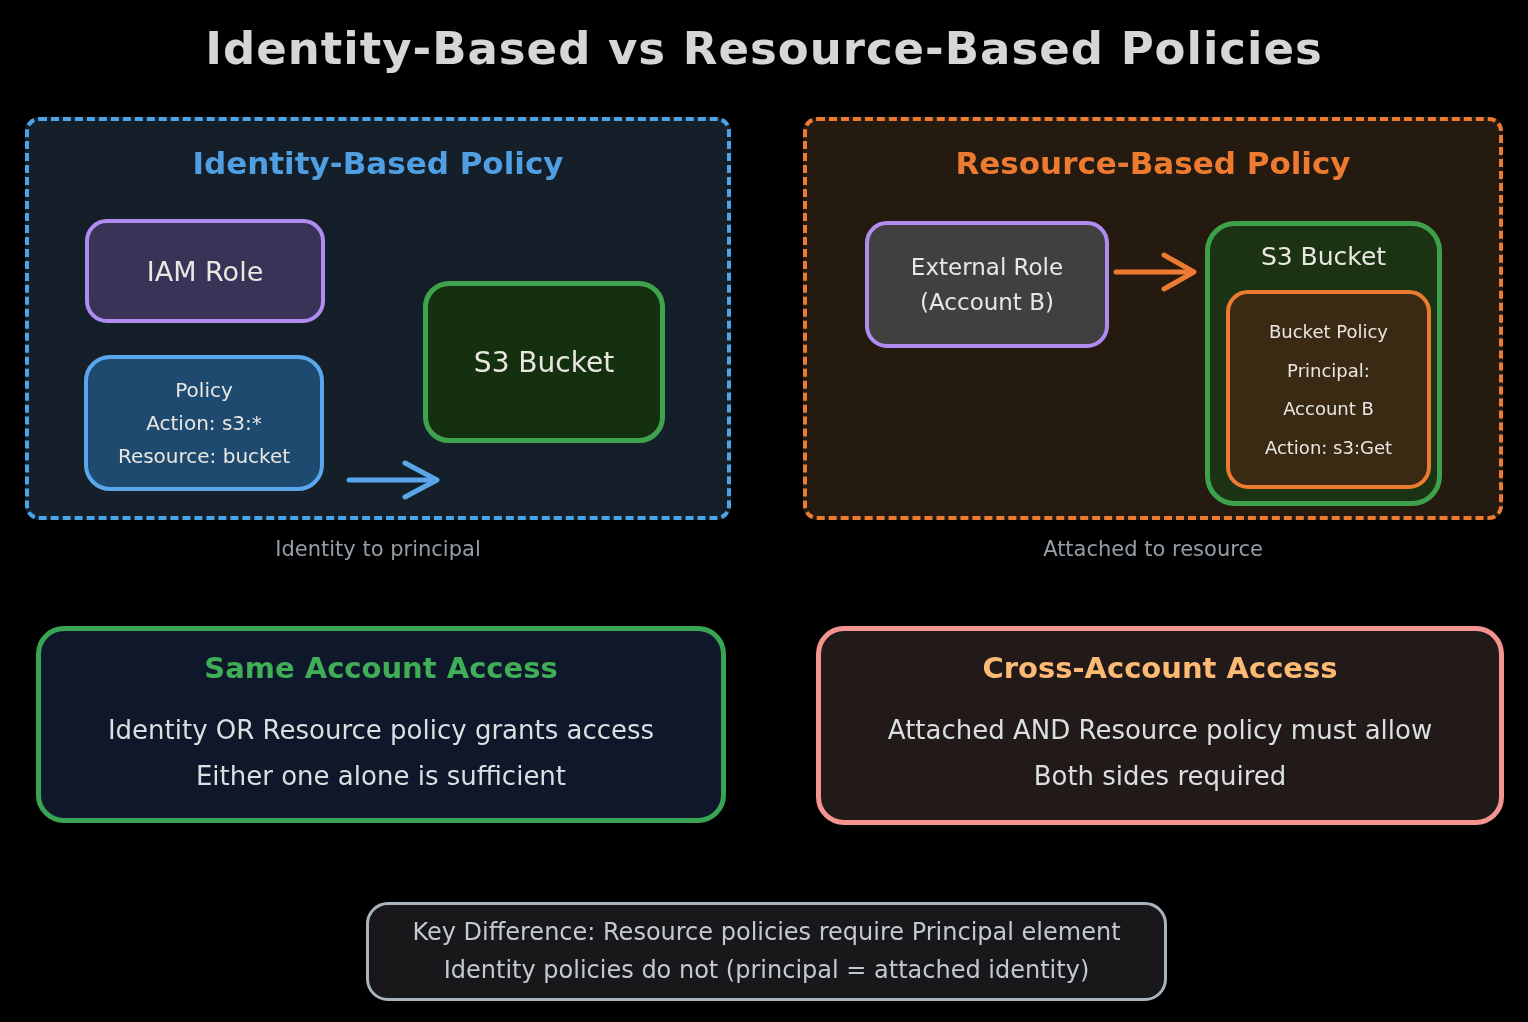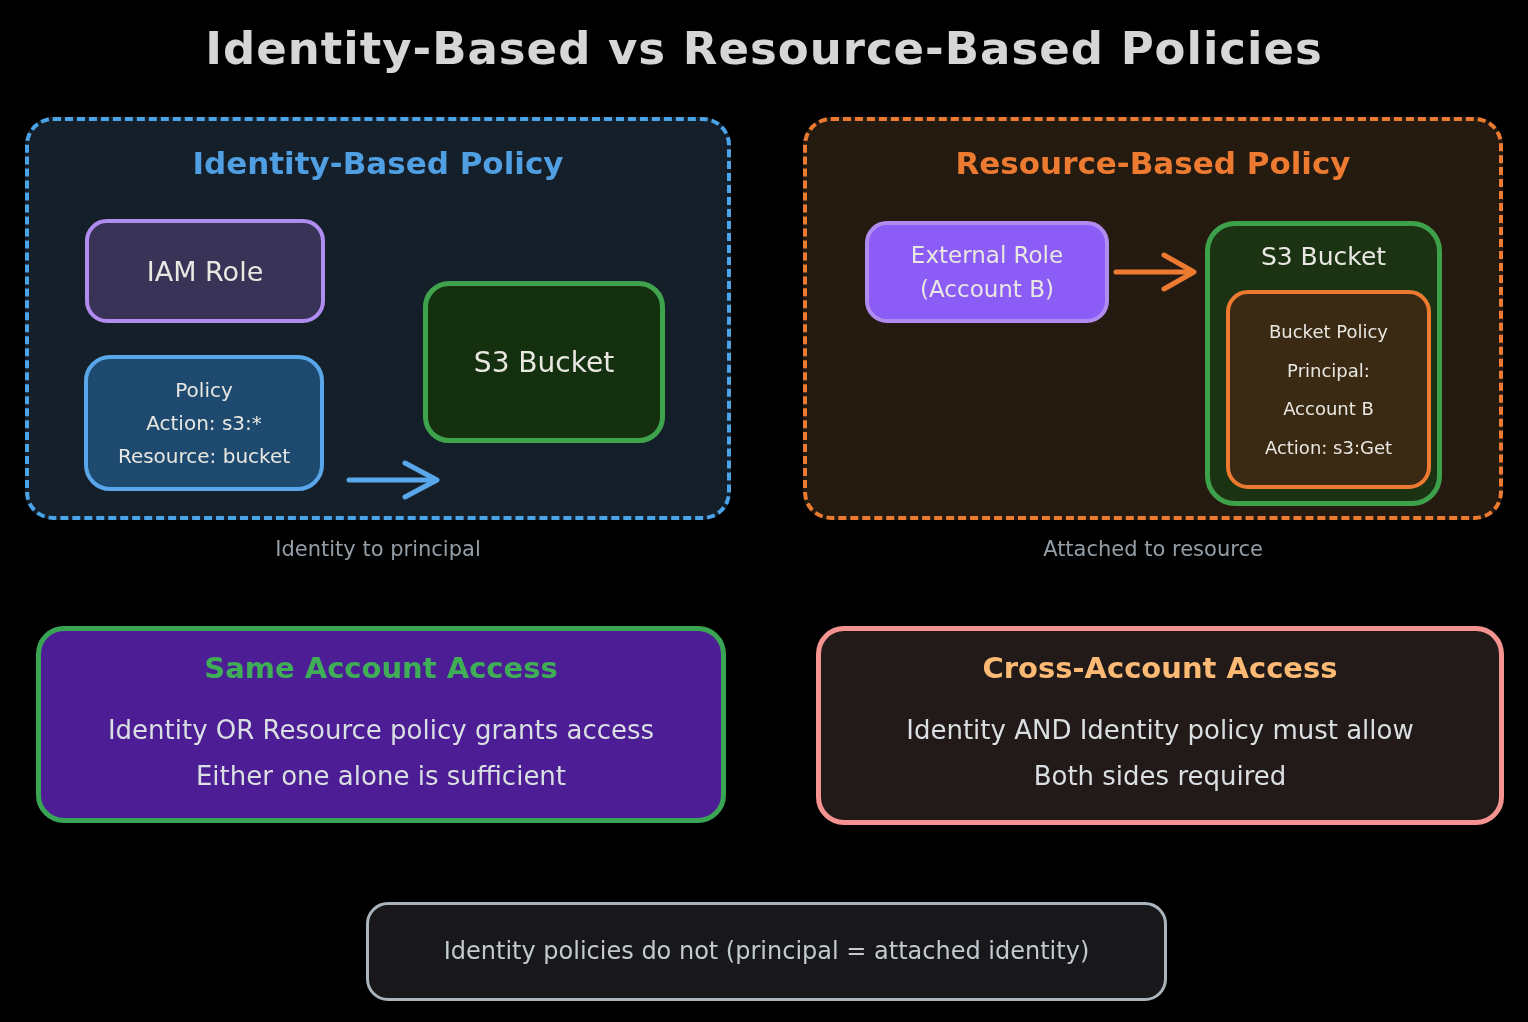--- a/index.html
+++ b/index.html
@@ -5,21 +5,21 @@
   html,body{margin:0;padding:0;background:#000;}
   .canvas{
     position:relative;width:1528px;height:1022px;background:#000;overflow:hidden;
     font-family:"DejaVu Sans",sans-serif;
   }
   .page-title{
     position:absolute;top:22px;left:0;width:100%;text-align:center;
     font-size:45px;font-weight:bold;color:#d6d6d6;letter-spacing:1px;margin:0;
   }
   
-  .panel{position:absolute;box-sizing:border-box;border-radius:28px;}
+  .panel{position:absolute;box-sizing:border-box;border-radius:14px;}
   .panel.identity{
     left:25px;top:117px;width:706px;height:403px;
     background:#151f29;border:4px dashed #4ba3e8;
   }
   .panel.resource{
     left:803px;top:117px;width:700px;height:403px;
     background:#251a0f;border:4px dashed #ec7b31;
   }
   .panel-title{
     position:absolute;top:24px;left:0;width:100%;text-align:center;
@@ -38,22 +38,22 @@
   }
   .policy-box{
     left:55px;top:234px;width:240px;height:136px;border-radius:26px;
     background:#1d4a6e;border:4px solid #59a7ea;font-size:20px;line-height:1.65;
   }
   .s3-left{
     left:394px;top:160px;width:242px;height:162px;border-radius:26px;
     background:#14300e;border:5px solid #3fa24d;font-size:28px;
   }
   .external-role{
-    left:58px;top:100px;width:244px;height:102px;border-radius:22px;
-    background:#8b5cf6;border:4px solid #b18cf0;font-size:23px;line-height:1.5;text-align:right;
+    left:58px;top:100px;width:244px;height:127px;border-radius:22px;
+    background:#404040;border:4px solid #b18cf0;font-size:23px;line-height:1.5;text-align:right;
   }
   .s3-right{
     left:398px;top:100px;width:237px;height:285px;border-radius:30px;
     background:#1b3312;border:5px solid #3da14c;justify-content:flex-start;
   }
   .s3-right-heading{margin-top:16px;font-size:25px;color:#e9e7e2;}
   .bucket-policy{
     position:absolute;left:16px;top:64px;width:205px;height:199px;box-sizing:border-box;
     border-radius:22px;background:#3a2a14;border:4px solid #ec7b31;
     display:flex;flex-direction:column;align-items:center;justify-content:space-evenly;
@@ -71,21 +71,21 @@
   }
   .caption.left{left:25px;width:706px;}
   .caption.right{left:803px;width:700px;}
   
   .summary{
     position:absolute;box-sizing:border-box;border-radius:28px;
     display:flex;flex-direction:column;align-items:center;text-align:center;
   }
   .summary.same{
     left:36px;top:626px;width:690px;height:197px;
-    background:#4c1d95;border:5px solid #3aa455;
+    background:#0f172a;border:5px solid #3aa455;
   }
   .summary.cross{
     left:816px;top:626px;width:688px;height:199px;
     background:#221a18;border:5px solid #f59390;
   }
   .summary-title{margin-top:20px;font-size:29px;font-weight:bold;}
   .summary.same .summary-title{color:#3fae57;}
   .summary.cross .summary-title{color:#fdba74;}
   .summary-line1{margin-top:30px;font-size:26px;color:#dadfe1;}
   .summary-line2{margin-top:16px;font-size:26px;color:#dadfe1;}
@@ -160,21 +160,22 @@
   <div class="caption right">Attached to resource</div>
 
   <section class="summary same">
     <div class="summary-title">Same Account Access</div>
     <div class="summary-line1">Identity OR Resource policy grants access</div>
     <div class="summary-line2">Either one alone is sufficient</div>
   </section>
 
   <section class="summary cross">
     <div class="summary-title">Cross-Account Access</div>
-    <div class="summary-line1">Identity AND Identity policy must allow</div>
+    <div class="summary-line1">Attached AND Resource policy must allow</div>
     <div class="summary-line2">Both sides required</div>
   </section>
 
   <section class="key-diff">
+    <div>Key Difference: Resource policies require Principal element</div>
     <div>Identity policies do not (principal = attached identity)</div>
   </section>
 
 </div>
 
 </body></html>

